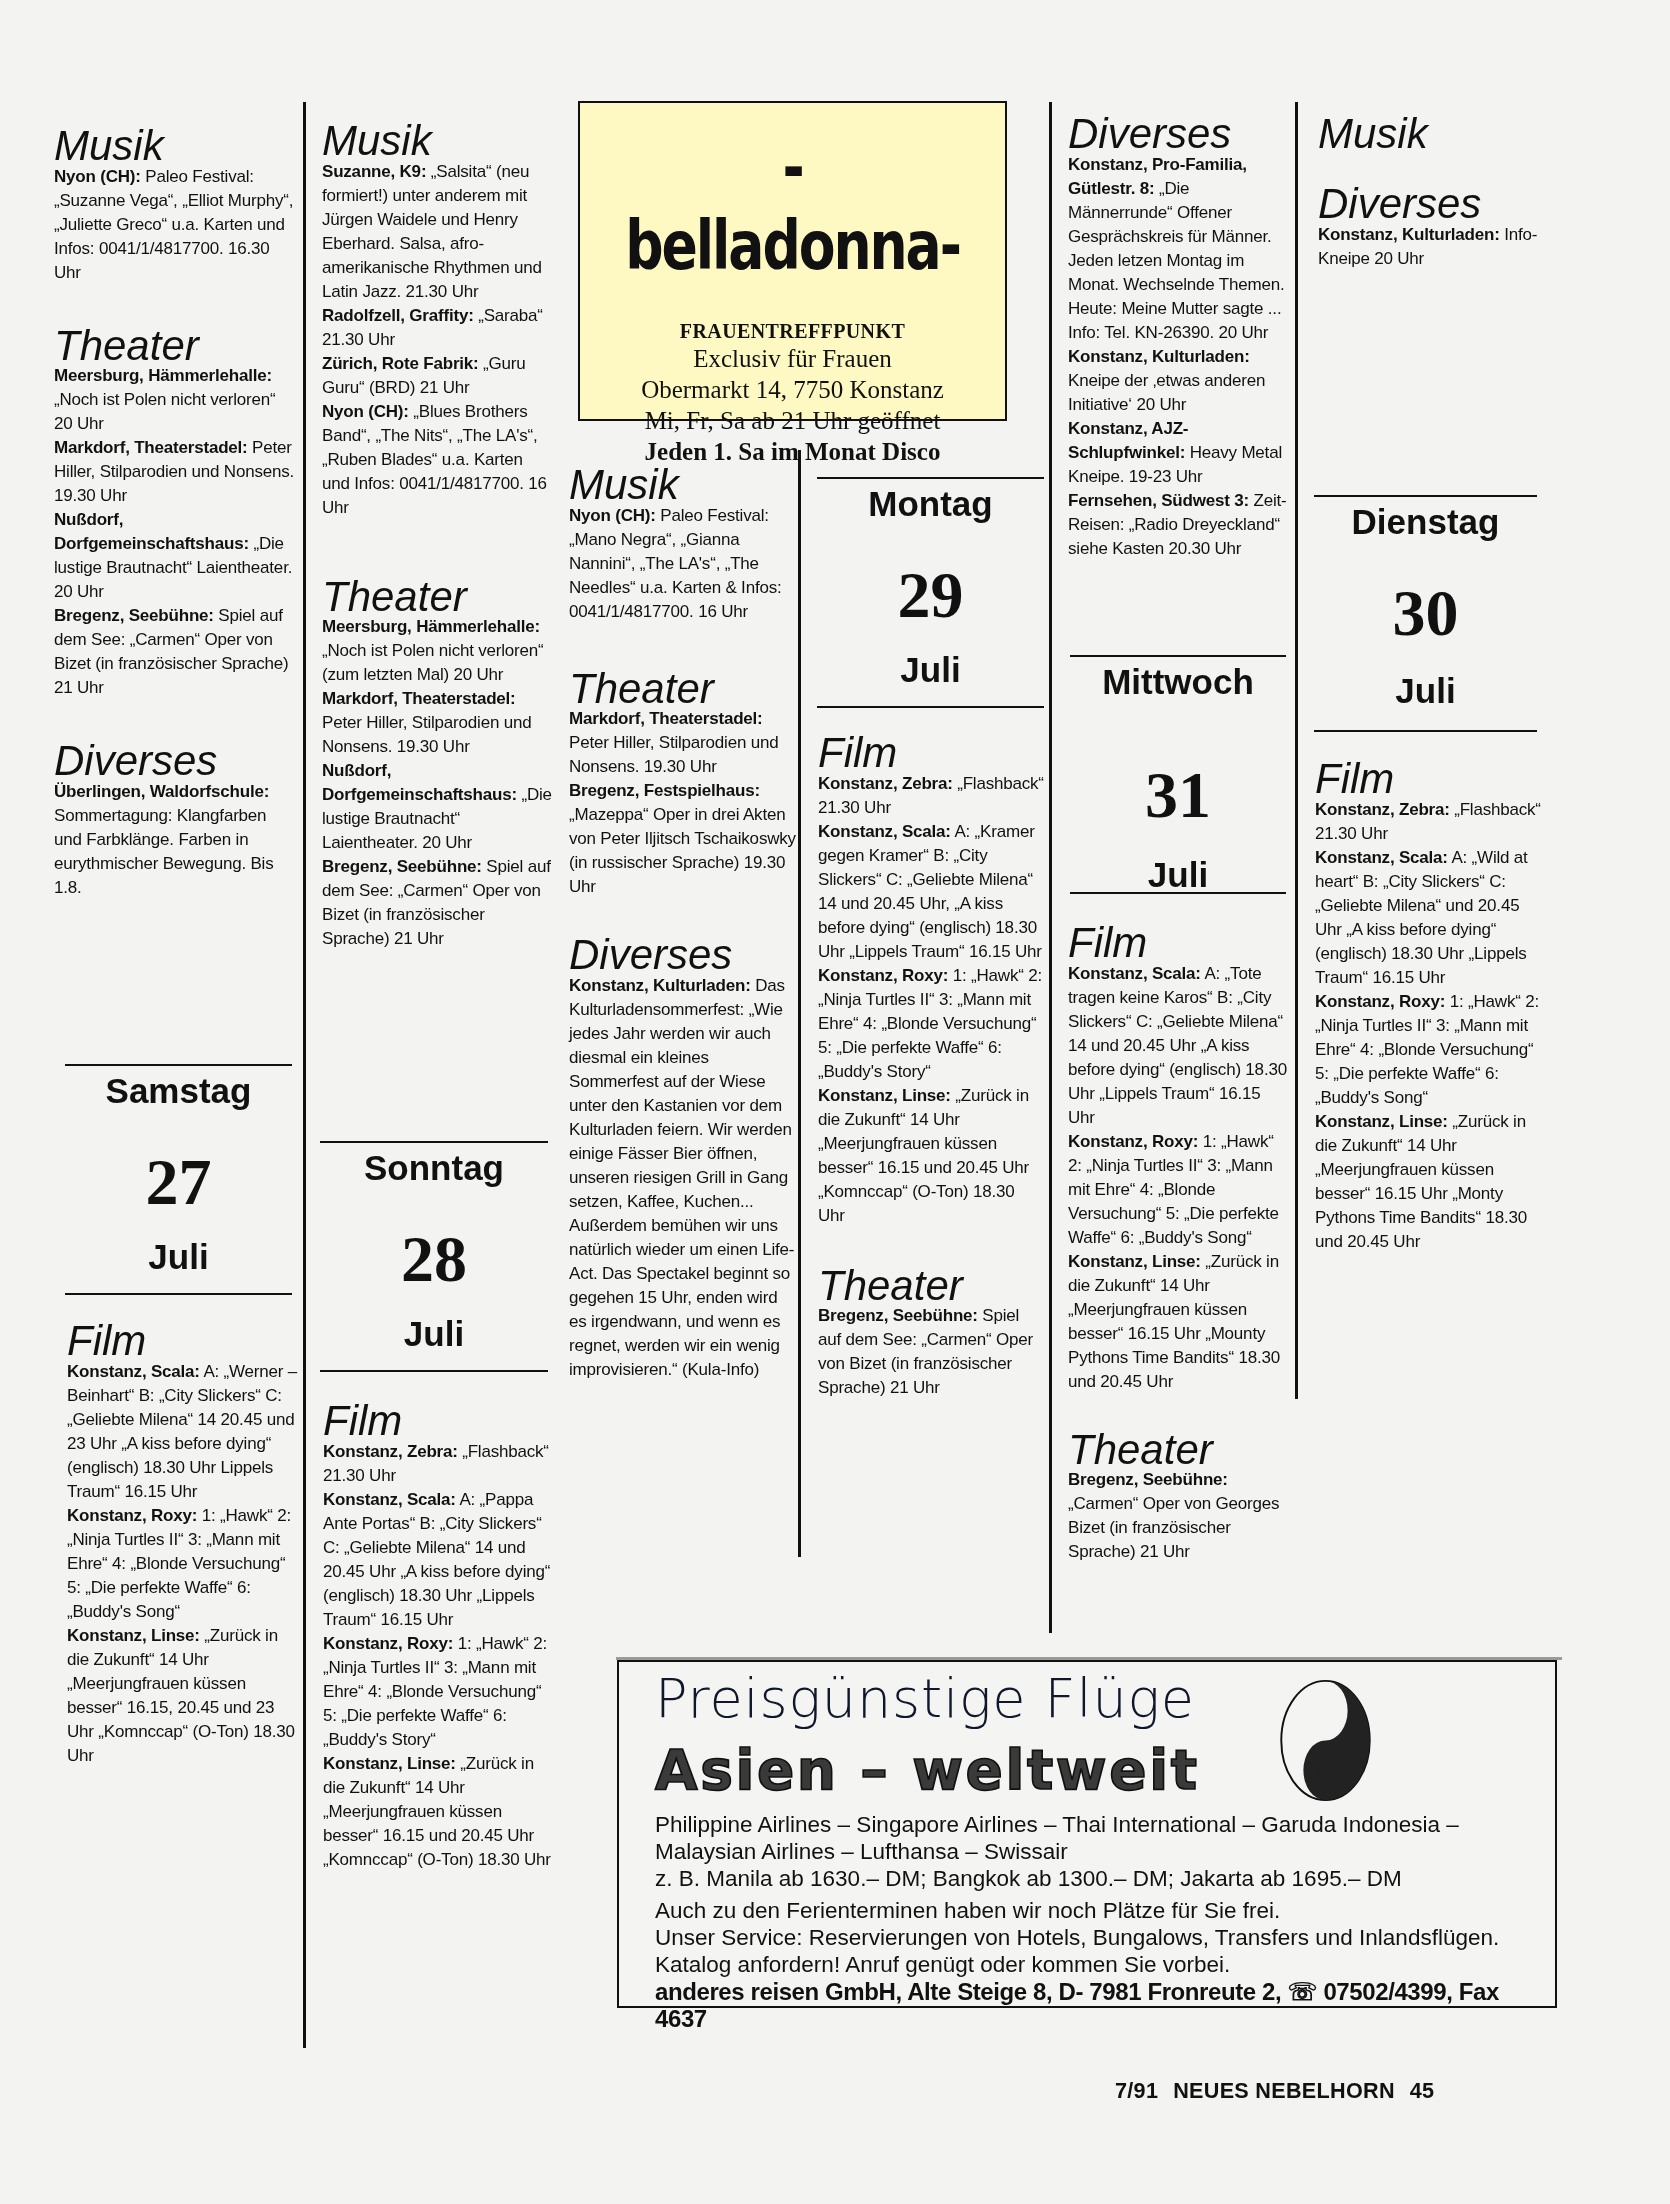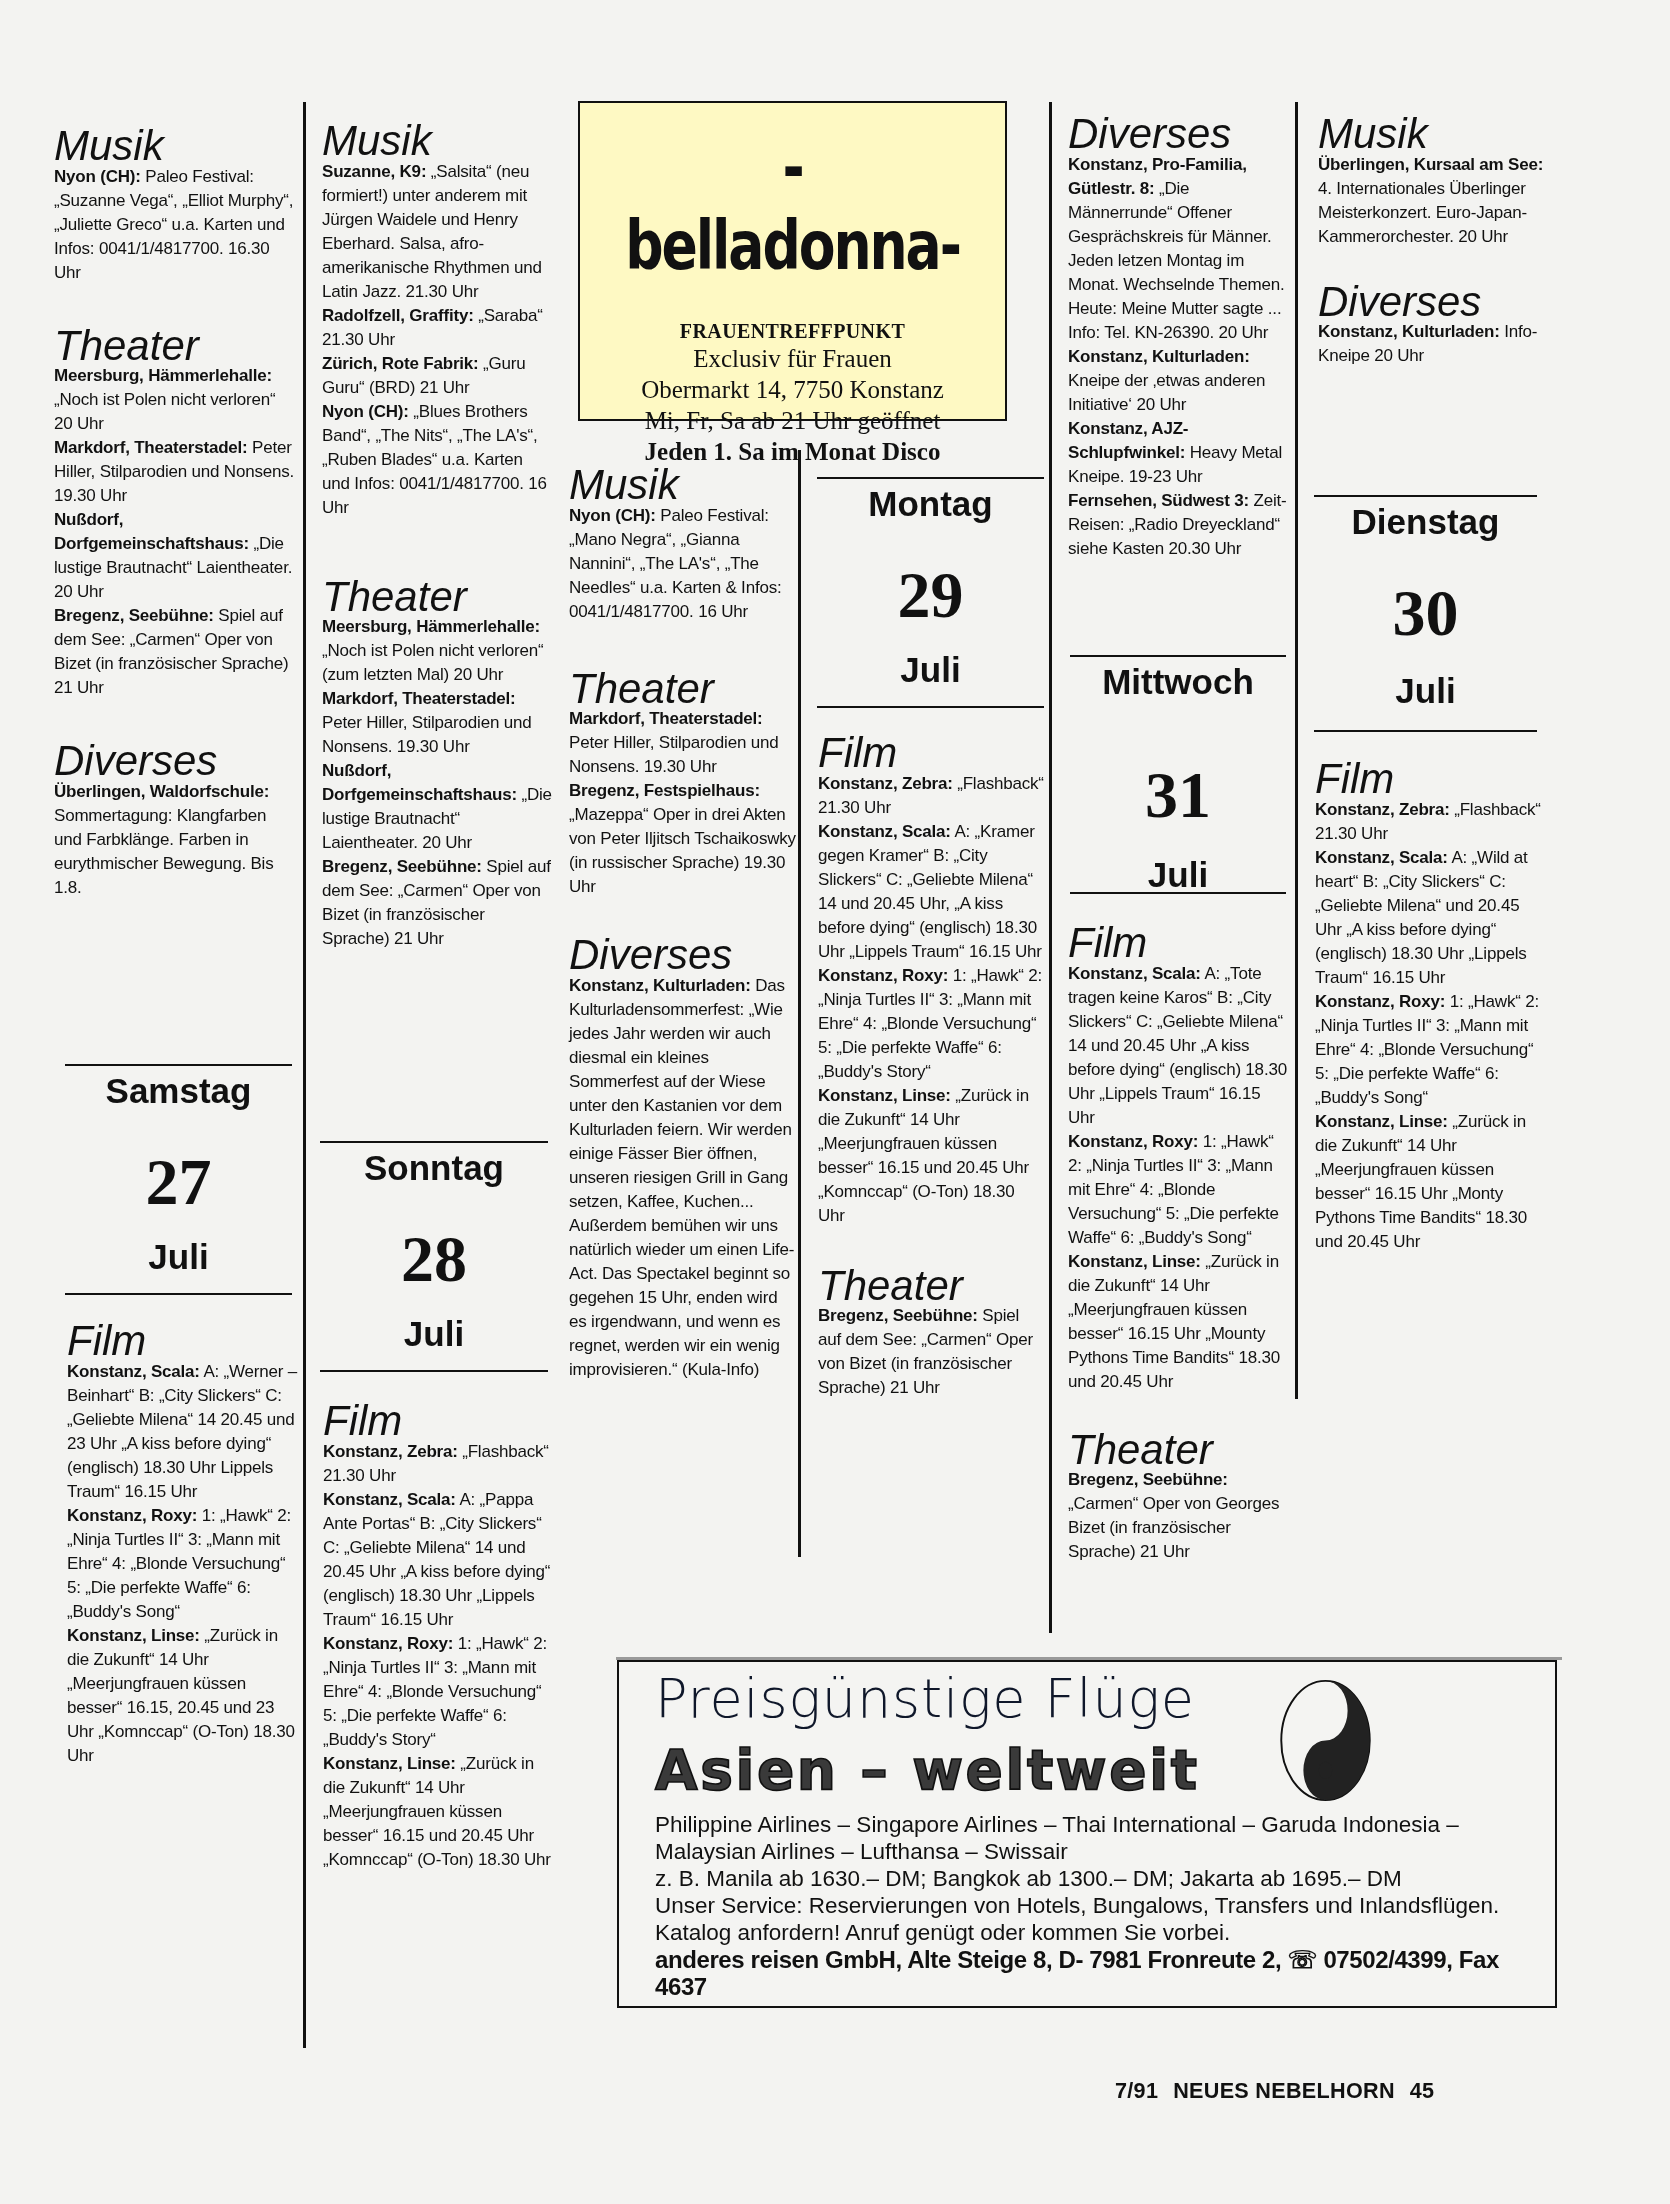--- a/index.html
+++ b/index.html
@@ -227,23 +227,20 @@
     <div class="sec-title">Theater</div>
     <div class="entries">
       <span class="entry"><span class="venue">Bregenz, Seebühne:</span><span> „Carmen“ Oper von Georges Bizet (in französischer Sprache) 21 Uhr</span></span>
     </div>
   </div>
 </div>
 
 <div class="col" style="left:1318px; top:116px; width:227px;">
   <div class="section" style="margin-bottom:35px;">
     <div class="sec-title">Musik</div>
-    <div class="entries">
-      <span class="entry"><span class="venue">Überlingen, Kursaal am See:</span><span> 4. Internationales Überlinger Meisterkonzert. Euro-Japan-Kammerorchester. 20 Uhr</span></span>
-    </div>
   </div>
   <div class="section">
     <div class="sec-title">Diverses</div>
     <div class="entries">
       <span class="entry"><span class="venue">Konstanz, Kulturladen:</span><span> Info-Kneipe 20 Uhr</span></span>
     </div>
   </div>
 </div>
 
 <div class="daybox" style="left:1314px; top:495px; width:223px; height:233px;">
@@ -270,20 +267,21 @@
   <div class="fl-sub">Asien – weltweit</div>
   <svg class="yinyang" width="104" height="0" style="left:657px; top:15.6px; width:99px; height:125px; position:absolute;" viewBox="0 0 100 130">
     <ellipse cx="50" cy="65" rx="46" ry="62" fill="#f4f4f2" stroke="#111" stroke-width="2"></ellipse>
     <path d="M50 3 A46 62 0 0 1 50 127 A23 31 0 0 1 50 65 A23 31 0 0 0 50 3 Z" fill="#222"></path>
     <ellipse cx="50" cy="34" rx="7" ry="9" fill="#f4f4f2"></ellipse>
     <ellipse cx="50" cy="96" rx="7" ry="9" fill="#222"></ellipse>
   </svg>
   <div class="fl-body">
     <div>Philippine Airlines – Singapore Airlines – Thai International – Garuda Indonesia – Malaysian Airlines – Lufthansa – Swissair</div>
     <div>z. B. Manila ab 1630.– DM; Bangkok ab 1300.– DM; Jakarta ab 1695.– DM</div>
+    <div class="gap">Auch zu den Ferienterminen haben wir noch Plätze für Sie frei.</div>
     <div>Unser Service: Reservierungen von Hotels, Bungalows, Transfers und Inlandsflügen. Katalog anfordern! Anruf genügt oder kommen Sie vorbei.</div>
     <div class="fl-footer">anderes reisen GmbH, Alte Steige 8, D- 7981 Fronreute 2, ☏ 07502/4399, Fax 4637</div>
   </div>
 </div>
 
 <div class="footer">
   <span>7/91</span>
   <span>NEUES NEBELHORN</span>
   <span>45</span>
 </div>

